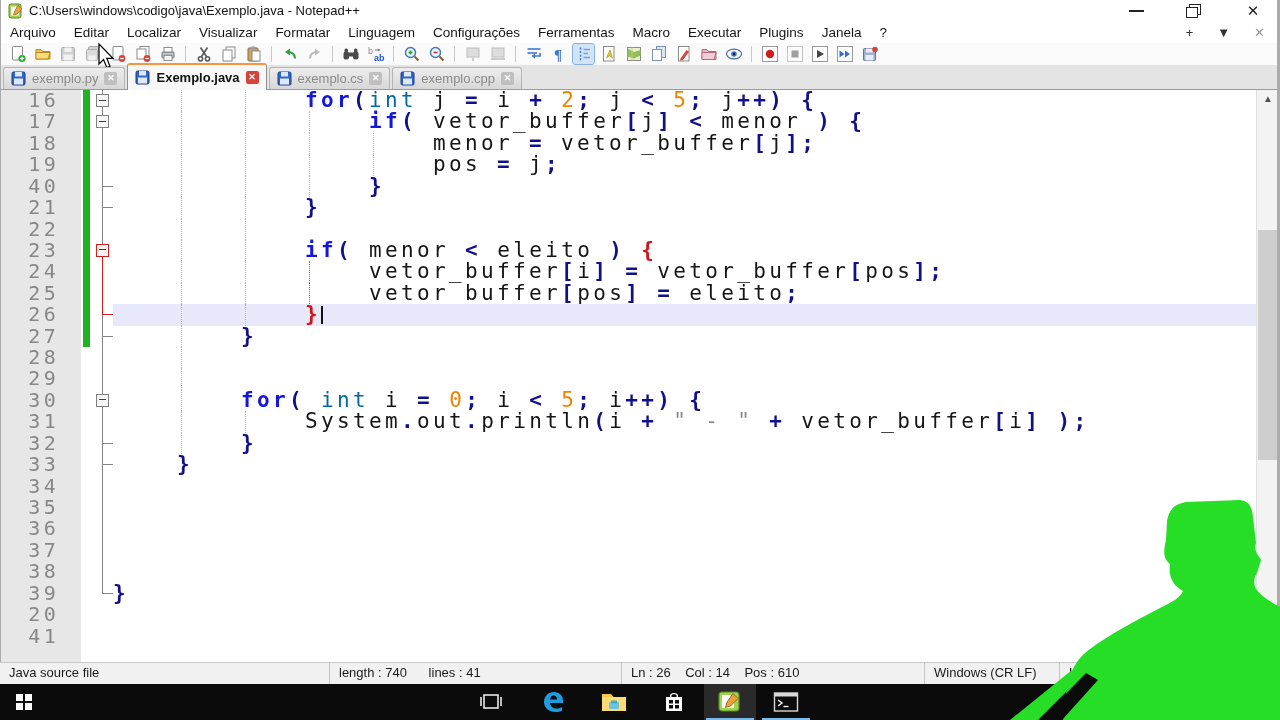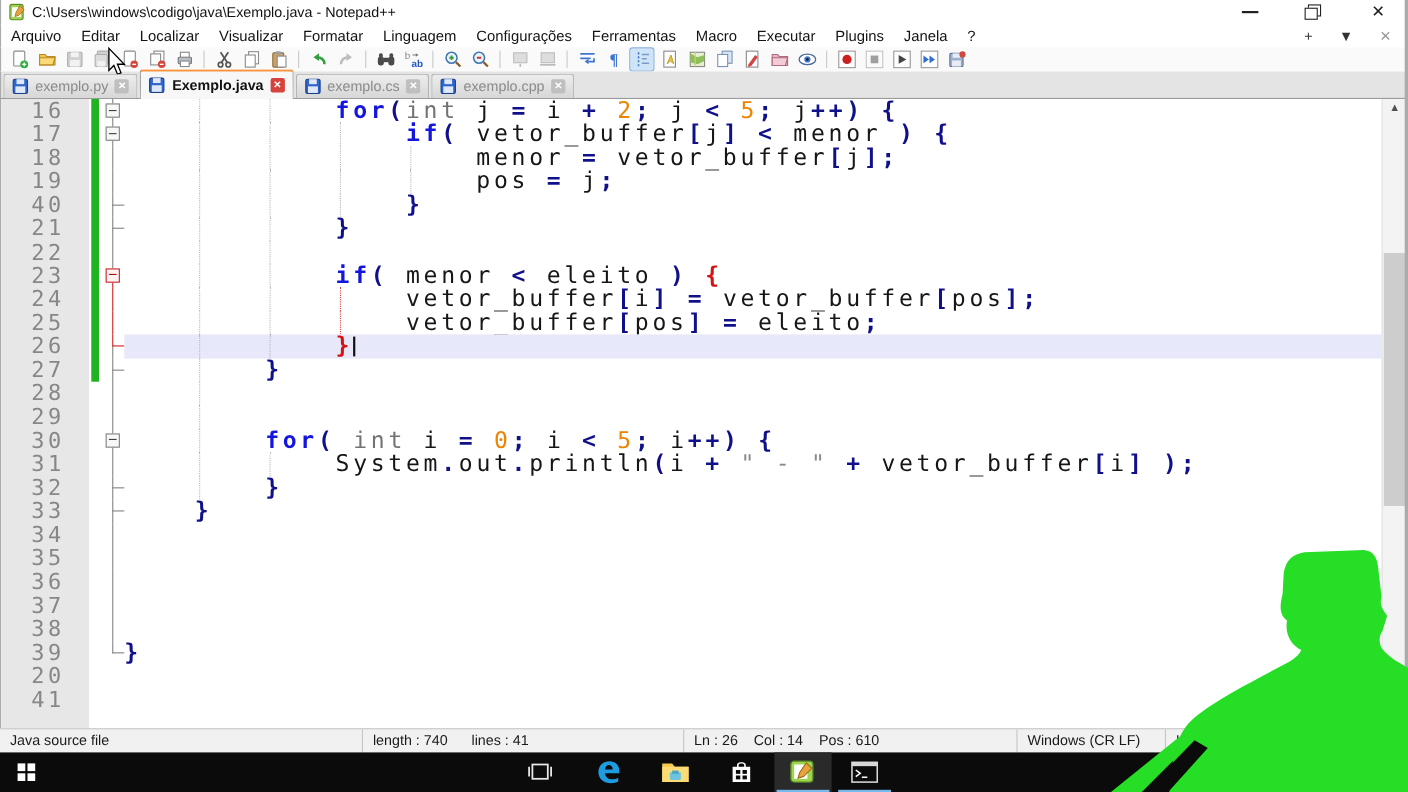--- a/index.html
+++ b/index.html
@@ -55,21 +55,21 @@
   .fbox.red{border-color:#cc2222;background:#fff2f2;}
   .fbox.red:after{background:#aa1111;}
   .codearea{position:absolute;left:112px;top:0;width:1143px;height:100%;}
   .code-row{position:absolute;left:0;width:100%;white-space:pre;
     font-family:"DejaVu Sans Mono",monospace;font-size:21px;letter-spacing:3.36px;color:#161616;}
   .cur-line{position:absolute;left:0;width:100%;background:#e8e8fb;}
   .guide{position:absolute;top:0;width:0;border-left:1px dotted #b8b8b8;}
   .guide.red{border-left:1px dotted #d84040;}
   .caret{position:absolute;width:2px;background:#111;}
   .tok-k{color:#1515e0;font-weight:bold;}
-  .tok-t{color:#737373;}
+  .tok-t{color:#0369a1;}
   .tok-o{color:#10108a;font-weight:bold;}
   .tok-n{color:#ef8300;}
   .tok-s{color:#8a8a8a;}
   .tok-d{color:#161616;}
   .tok-b{color:#d41414;font-weight:bold;}
   .vscroll{position:absolute;left:1255px;top:0;width:22px;height:100%;background:#f3f3f3;border-left:1px solid #e0e0e0;}
   .vs-up{position:absolute;left:0;top:0;width:22px;height:17px;color:#505050;font-size:10px;text-align:center;line-height:17px;}
   .vs-thumb{position:absolute;left:1px;width:20px;background:#cdcdcd;}
   .win-right{position:absolute;left:1277px;top:0;width:3px;height:662px;background:#ababab;}
   .statusbar{position:absolute;left:0;top:662px;width:1280px;height:22px;background:#f1f1f1;

